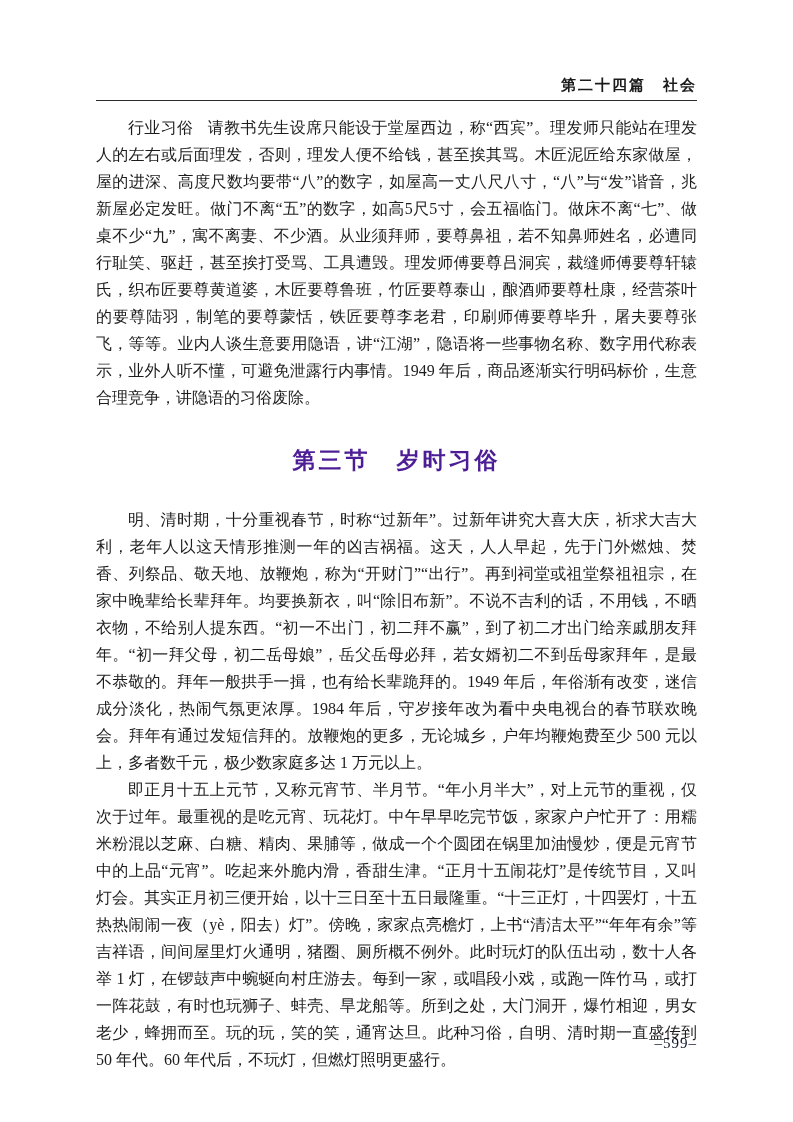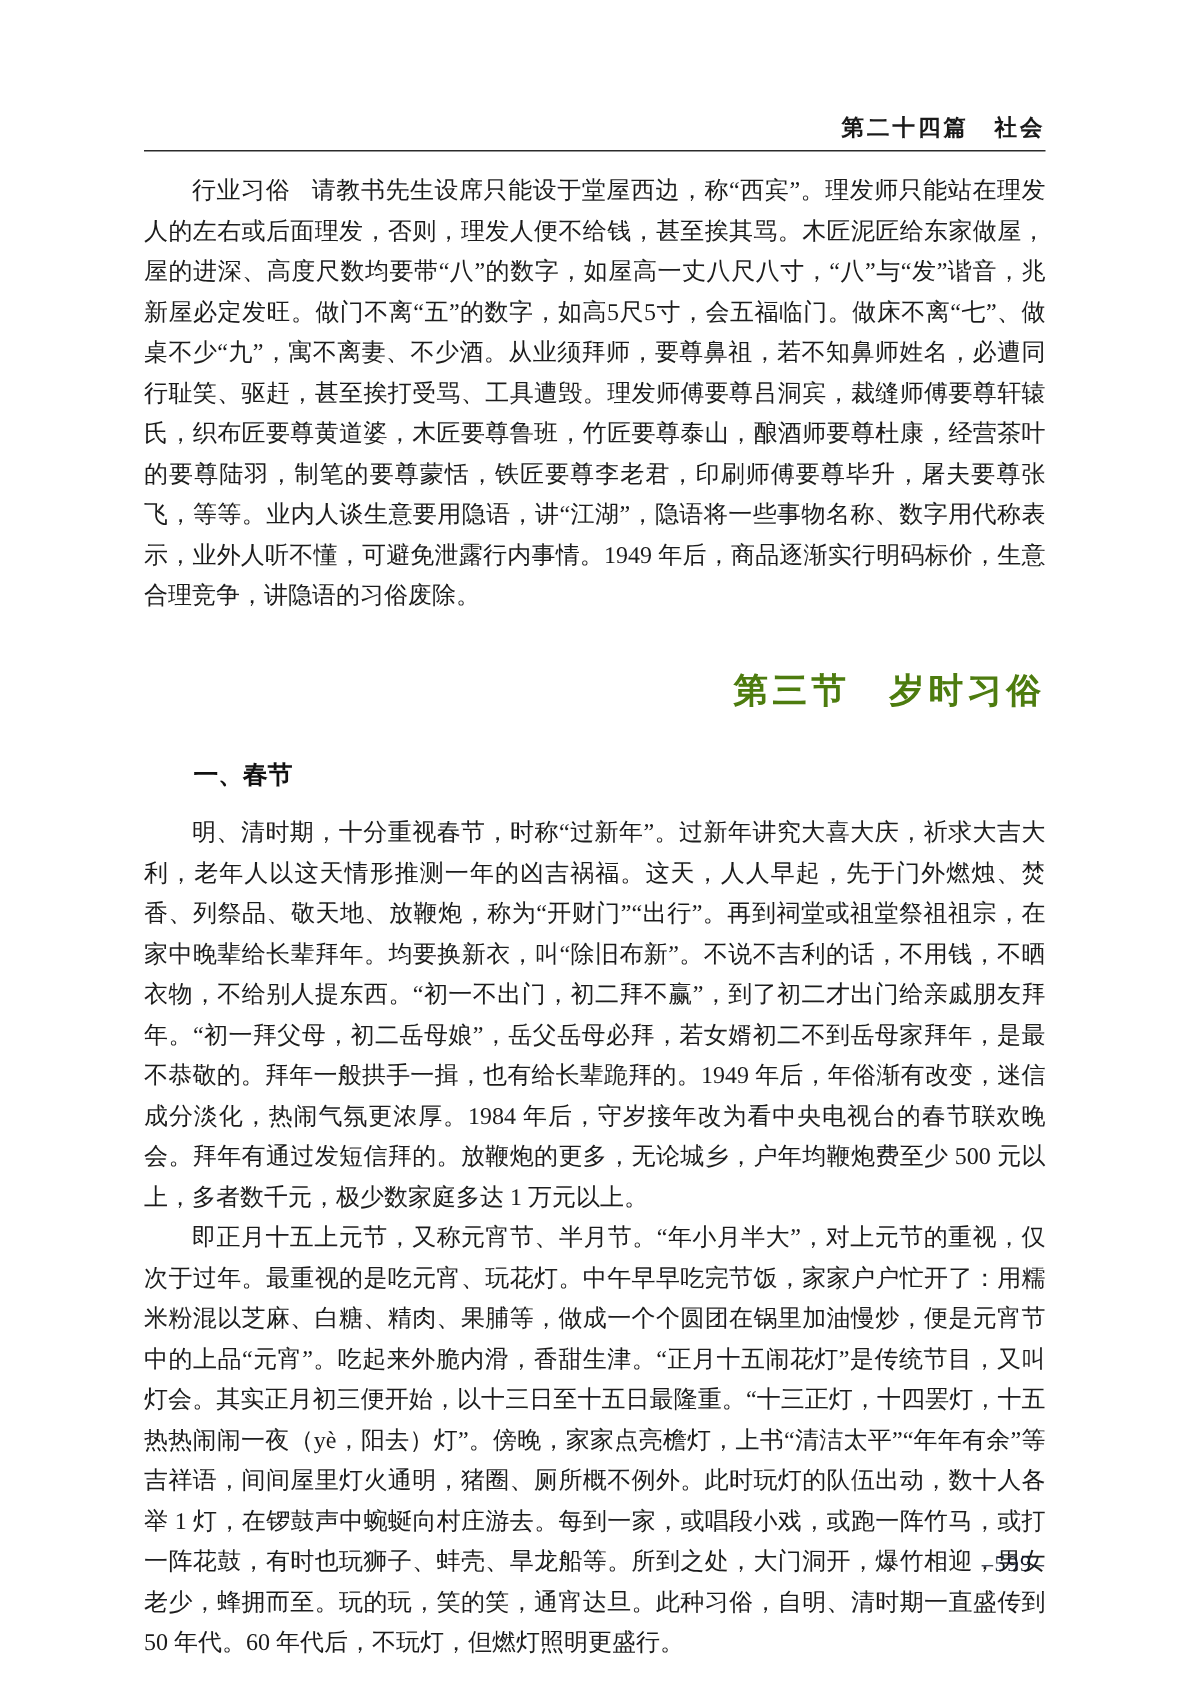--- a/index.html
+++ b/index.html
@@ -56,24 +56,24 @@
   .lead {
     font-family: "Liberation Sans", "DejaVu Sans", sans-serif;
     font-weight: 400;
     margin-right: 0.9em;
   }
 
   .section-title {
     font-family: Liberation Serif, serif;
     font-size: 23px;
     font-weight: 700;
-    text-align: right;
+    text-align: center;
     letter-spacing: 3px;
     margin: 34px 0 30px 0;
-    color: #4d7c0f;
+    color: #4c1d95;
   }
 
   .sub-title {
     font-family: "Liberation Sans", "DejaVu Sans", sans-serif;
     font-size: 16.5px;
     font-weight: 700;
     margin: 26px 0 14px 0;
     text-indent: 2em;
     color: #111;
   }
@@ -97,21 +97,20 @@
   <hr class="header-rule">
 
   <main class="content">
 
     <p class="para">
       <b class="lead">行业习俗</b><span>请教书先生设席只能设于堂屋西边，称“西宾”。理发师只能站在理发人的左右或后面理发，否则，理发人便不给钱，甚至挨其骂。木匠泥匠给东家做屋，屋的进深、高度尺数均要带“八”的数字，如屋高一丈八尺八寸，“八”与“发”谐音，兆新屋必定发旺。做门不离“五”的数字，如高5尺5寸，会五福临门。做床不离“七”、做桌不少“九”，寓不离妻、不少酒。从业须拜师，要尊鼻祖，若不知鼻师姓名，必遭同行耻笑、驱赶，甚至挨打受骂、工具遭毁。理发师傅要尊吕洞宾，裁缝师傅要尊轩辕氏，织布匠要尊黄道婆，木匠要尊鲁班，竹匠要尊泰山，酿酒师要尊杜康，经营茶叶的要尊陆羽，制笔的要尊蒙恬，铁匠要尊李老君，印刷师傅要尊毕升，屠夫要尊张飞，等等。业内人谈生意要用隐语，讲“江湖”，隐语将一些事物名称、数字用代称表示，业外人听不懂，可避免泄露行内事情。1949 年后，商品逐渐实行明码标价，生意合理竞争，讲隐语的习俗废除。</span>
     </p>
 
     <h1 class="section-title">第三节　岁时习俗</h1>
 
-    <h2 class="sub-title">一、春节</h2>
 
     <p class="para">明、清时期，十分重视春节，时称“过新年”。过新年讲究大喜大庆，祈求大吉大利，老年人以这天情形推测一年的凶吉祸福。这天，人人早起，先于门外燃烛、焚香、列祭品、敬天地、放鞭炮，称为“开财门”“出行”。再到祠堂或祖堂祭祖祖宗，在家中晚辈给长辈拜年。均要换新衣，叫“除旧布新”。不说不吉利的话，不用钱，不晒衣物，不给别人提东西。“初一不出门，初二拜不赢”，到了初二才出门给亲戚朋友拜年。“初一拜父母，初二岳母娘”，岳父岳母必拜，若女婿初二不到岳母家拜年，是最不恭敬的。拜年一般拱手一揖，也有给长辈跪拜的。1949 年后，年俗渐有改变，迷信成分淡化，热闹气氛更浓厚。1984 年后，守岁接年改为看中央电视台的春节联欢晚会。拜年有通过发短信拜的。放鞭炮的更多，无论城乡，户年均鞭炮费至少 500 元以上，多者数千元，极少数家庭多达 1 万元以上。</p>
 
 
     <p class="para">即正月十五上元节，又称元宵节、半月节。“年小月半大”，对上元节的重视，仅次于过年。最重视的是吃元宵、玩花灯。中午早早吃完节饭，家家户户忙开了：用糯米粉混以芝麻、白糖、精肉、果脯等，做成一个个圆团在锅里加油慢炒，便是元宵节中的上品“元宵”。吃起来外脆内滑，香甜生津。“正月十五闹花灯”是传统节目，又叫灯会。其实正月初三便开始，以十三日至十五日最隆重。“十三正灯，十四罢灯，十五热热闹闹一夜（yè，阳去）灯”。傍晚，家家点亮檐灯，上书“清洁太平”“年年有余”等吉祥语，间间屋里灯火通明，猪圈、厕所概不例外。此时玩灯的队伍出动，数十人各举 1 灯，在锣鼓声中蜿蜒向村庄游去。每到一家，或唱段小戏，或跑一阵竹马，或打一阵花鼓，有时也玩狮子、蚌壳、旱龙船等。所到之处，大门洞开，爆竹相迎，男女老少，蜂拥而至。玩的玩，笑的笑，通宵达旦。此种习俗，自明、清时期一直盛传到 50 年代。60 年代后，不玩灯，但燃灯照明更盛行。</p>
 
   </main>
 
   <span class="page-number">–599–</span>
 

